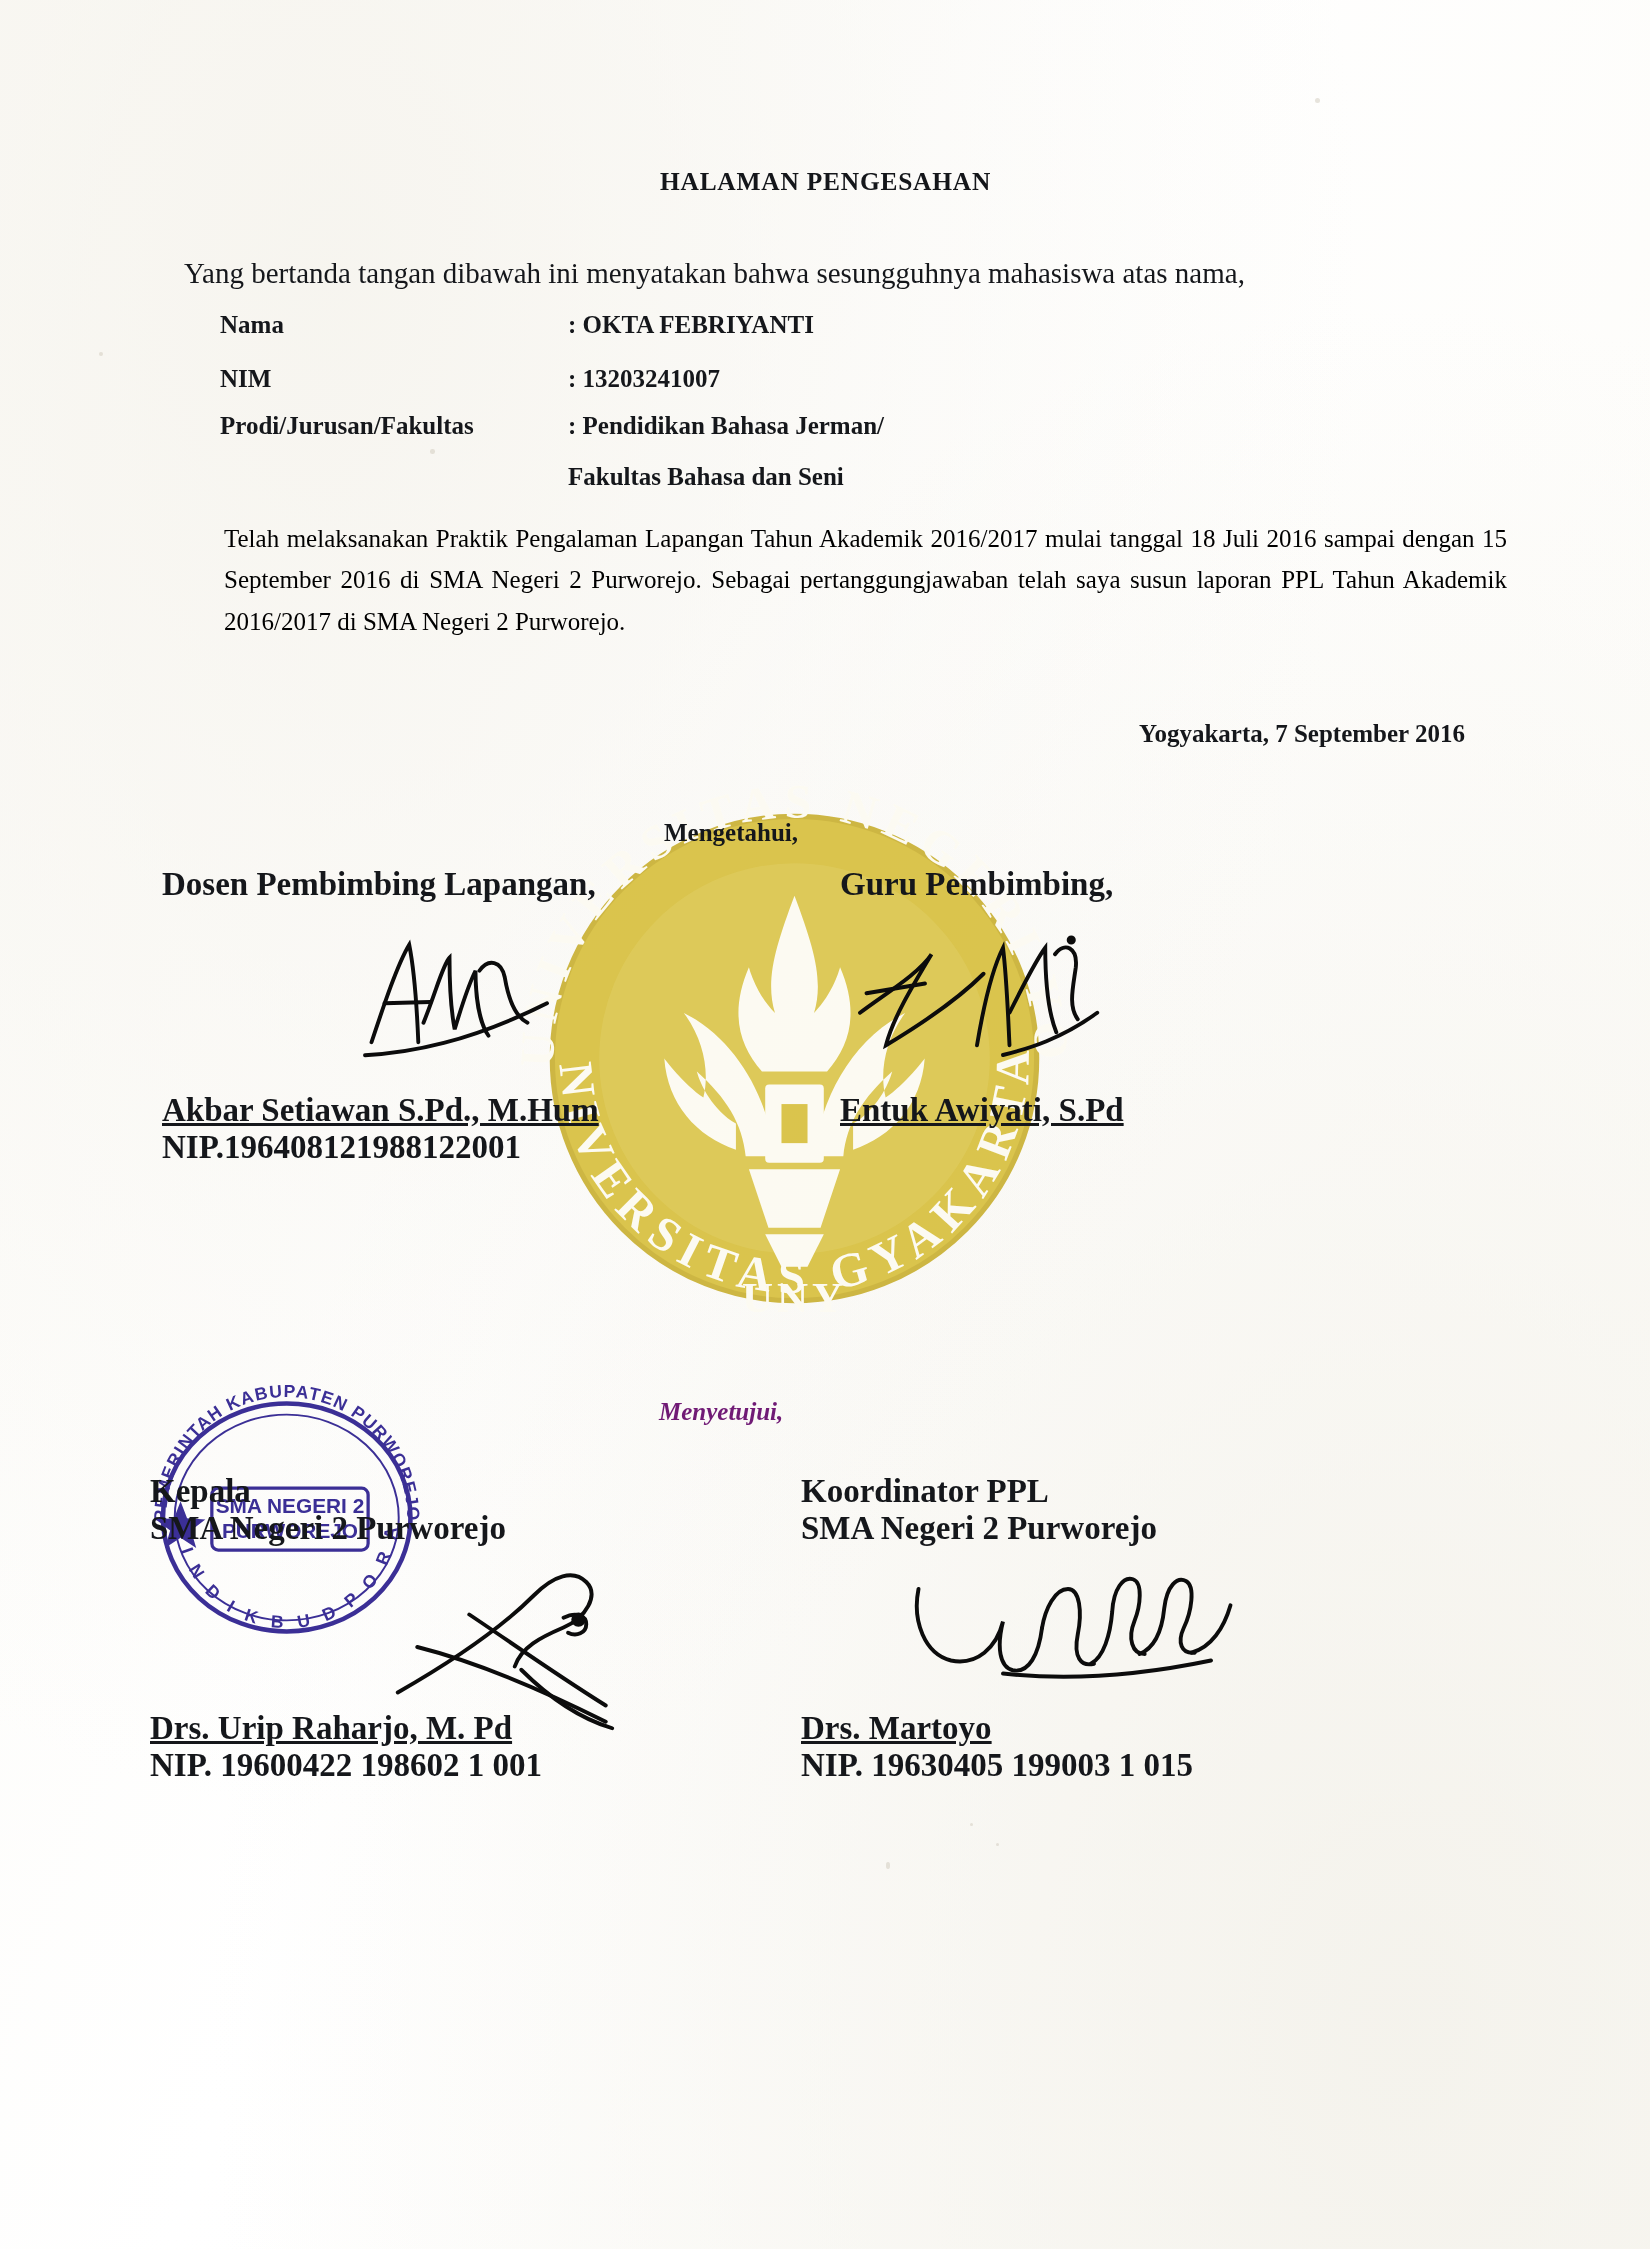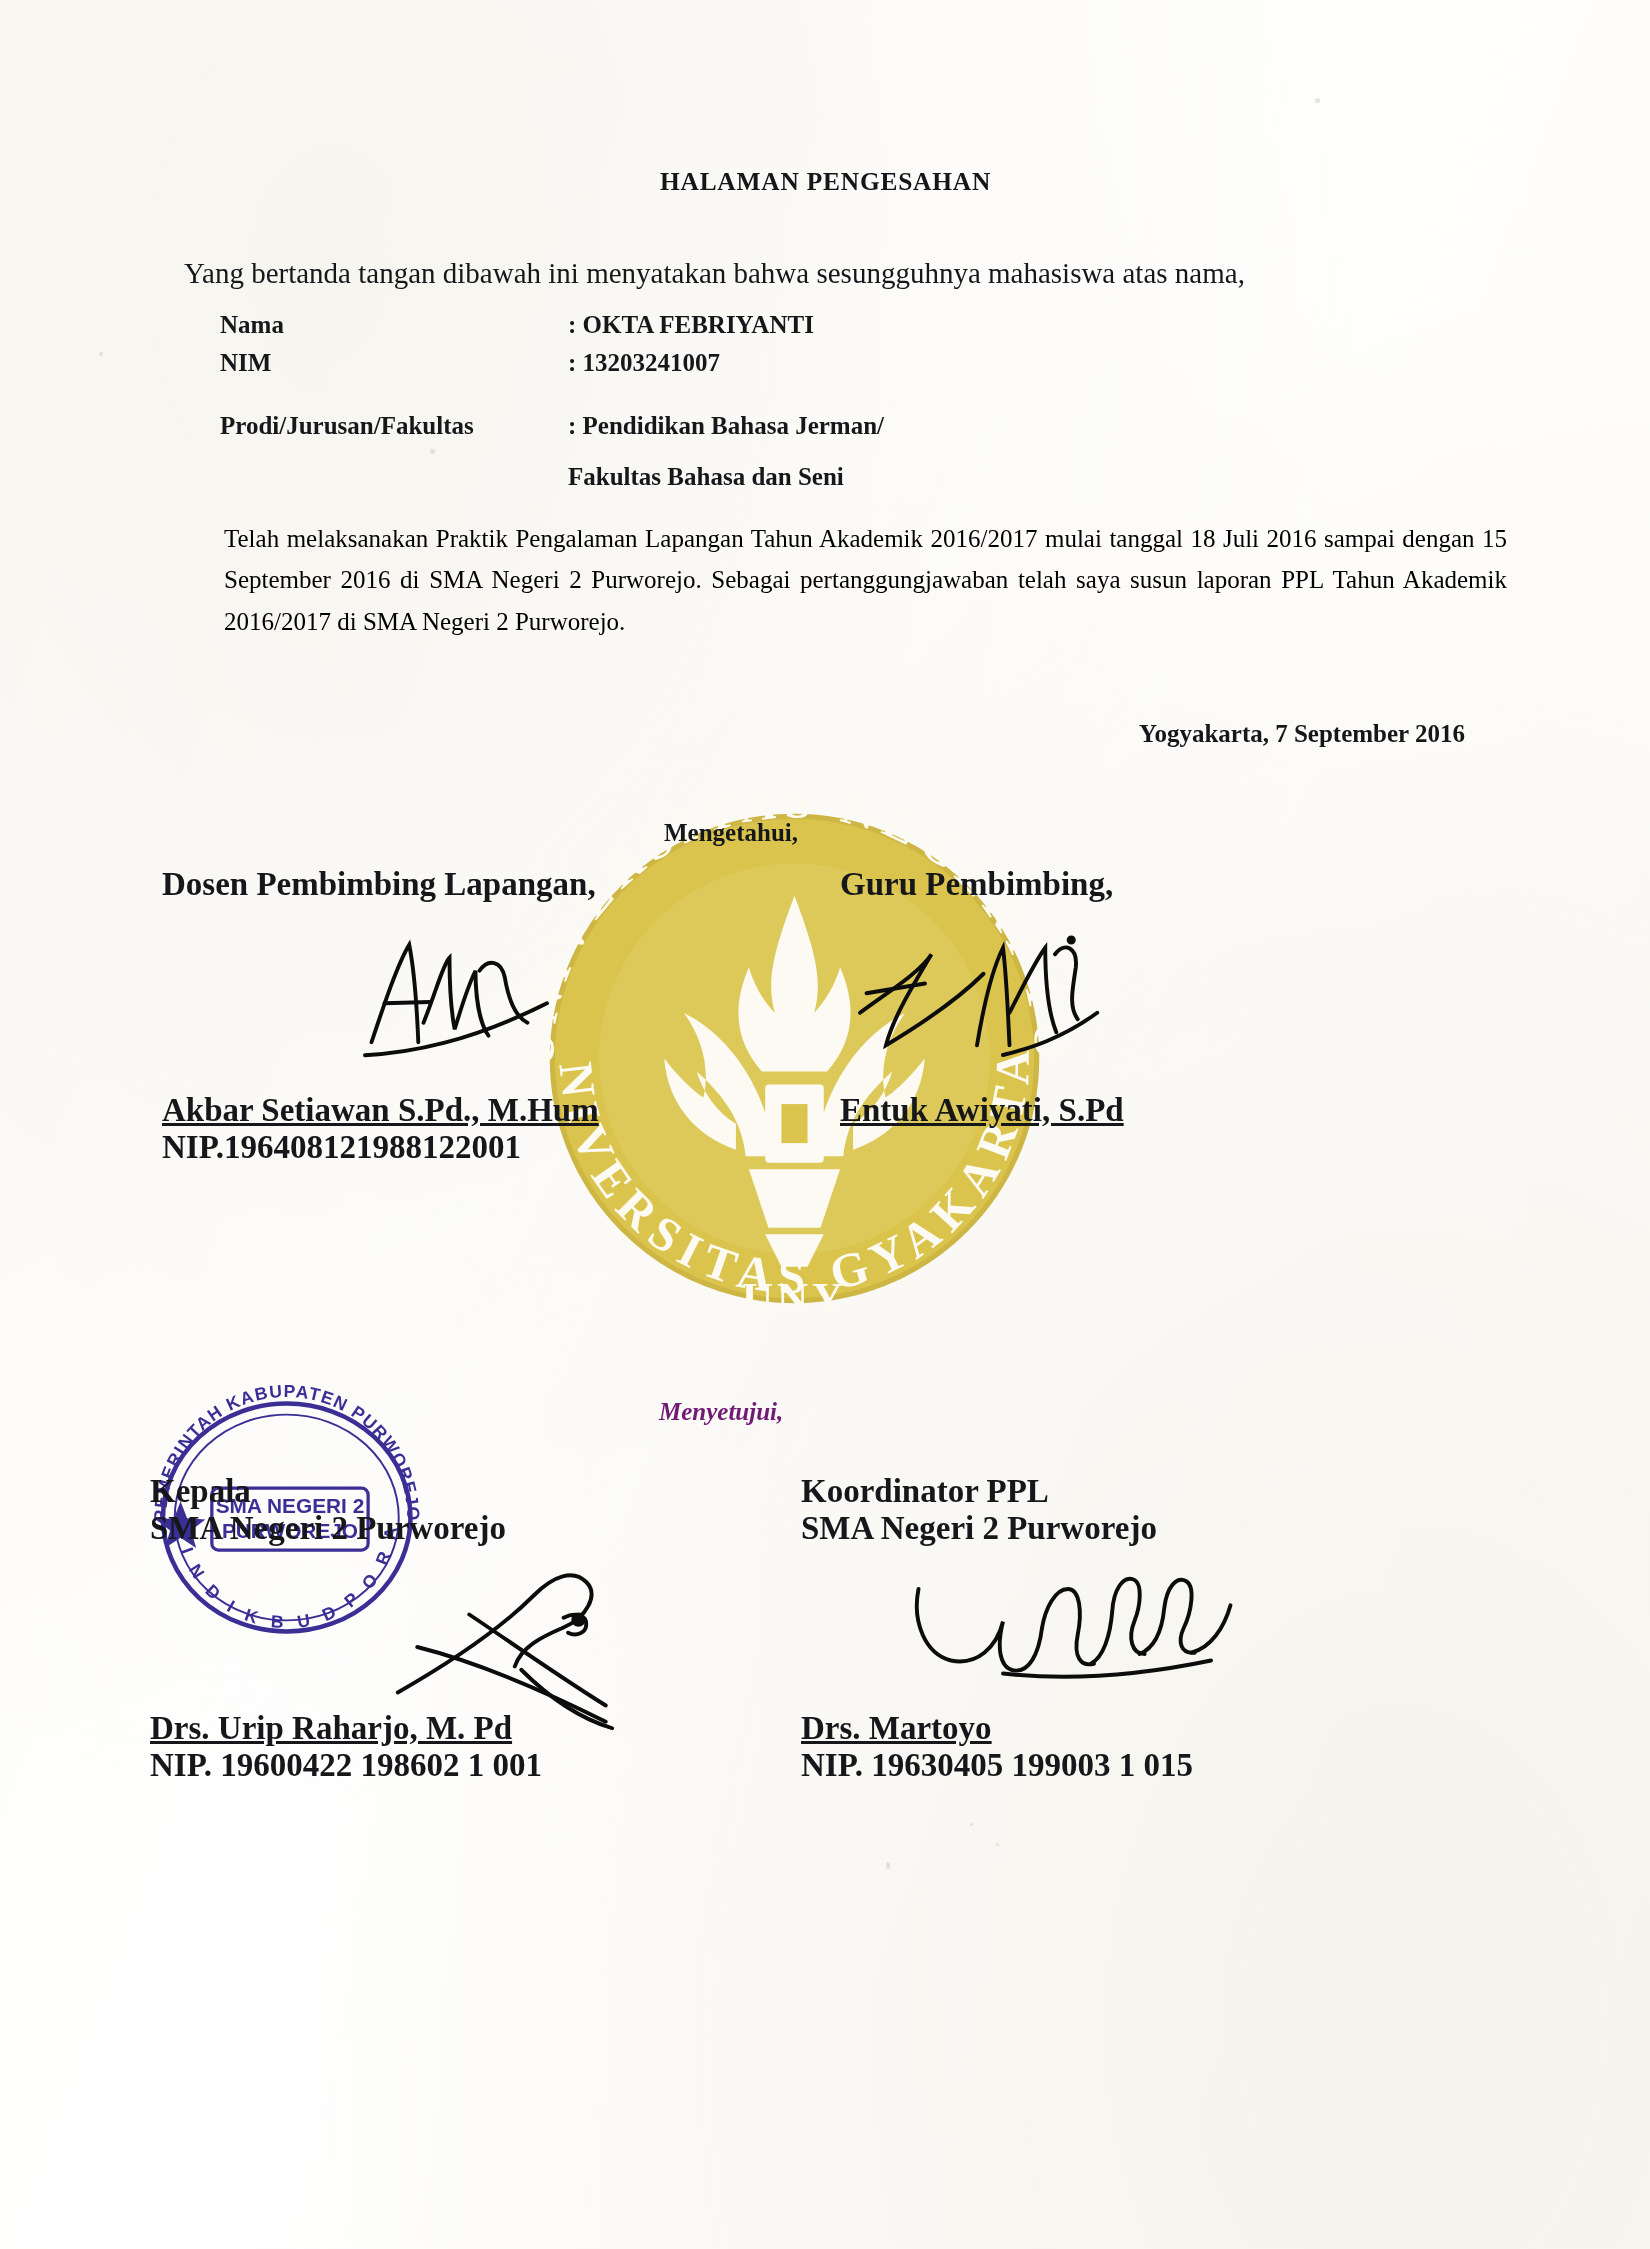--- a/index.html
+++ b/index.html
@@ -66,21 +66,21 @@
   .field-row {
     position: absolute;
     font-size: 25px;
     font-weight: bold;
     color: #15171b;
   }
   .field-label { left: 220px; }
   .field-value { left: 568px; }
 
   .r1 { top: 311px; }
-  .r2 { top: 349px; }
+  .r2 { top: 365px; }
   .r3 { top: 412px; }
   .r4 { top: 463px; }
 
   .para {
     position: absolute;
     left: 184px;
     top: 518px;
     width: 1283px;
     font-size: 25px;
     line-height: 1.65;

